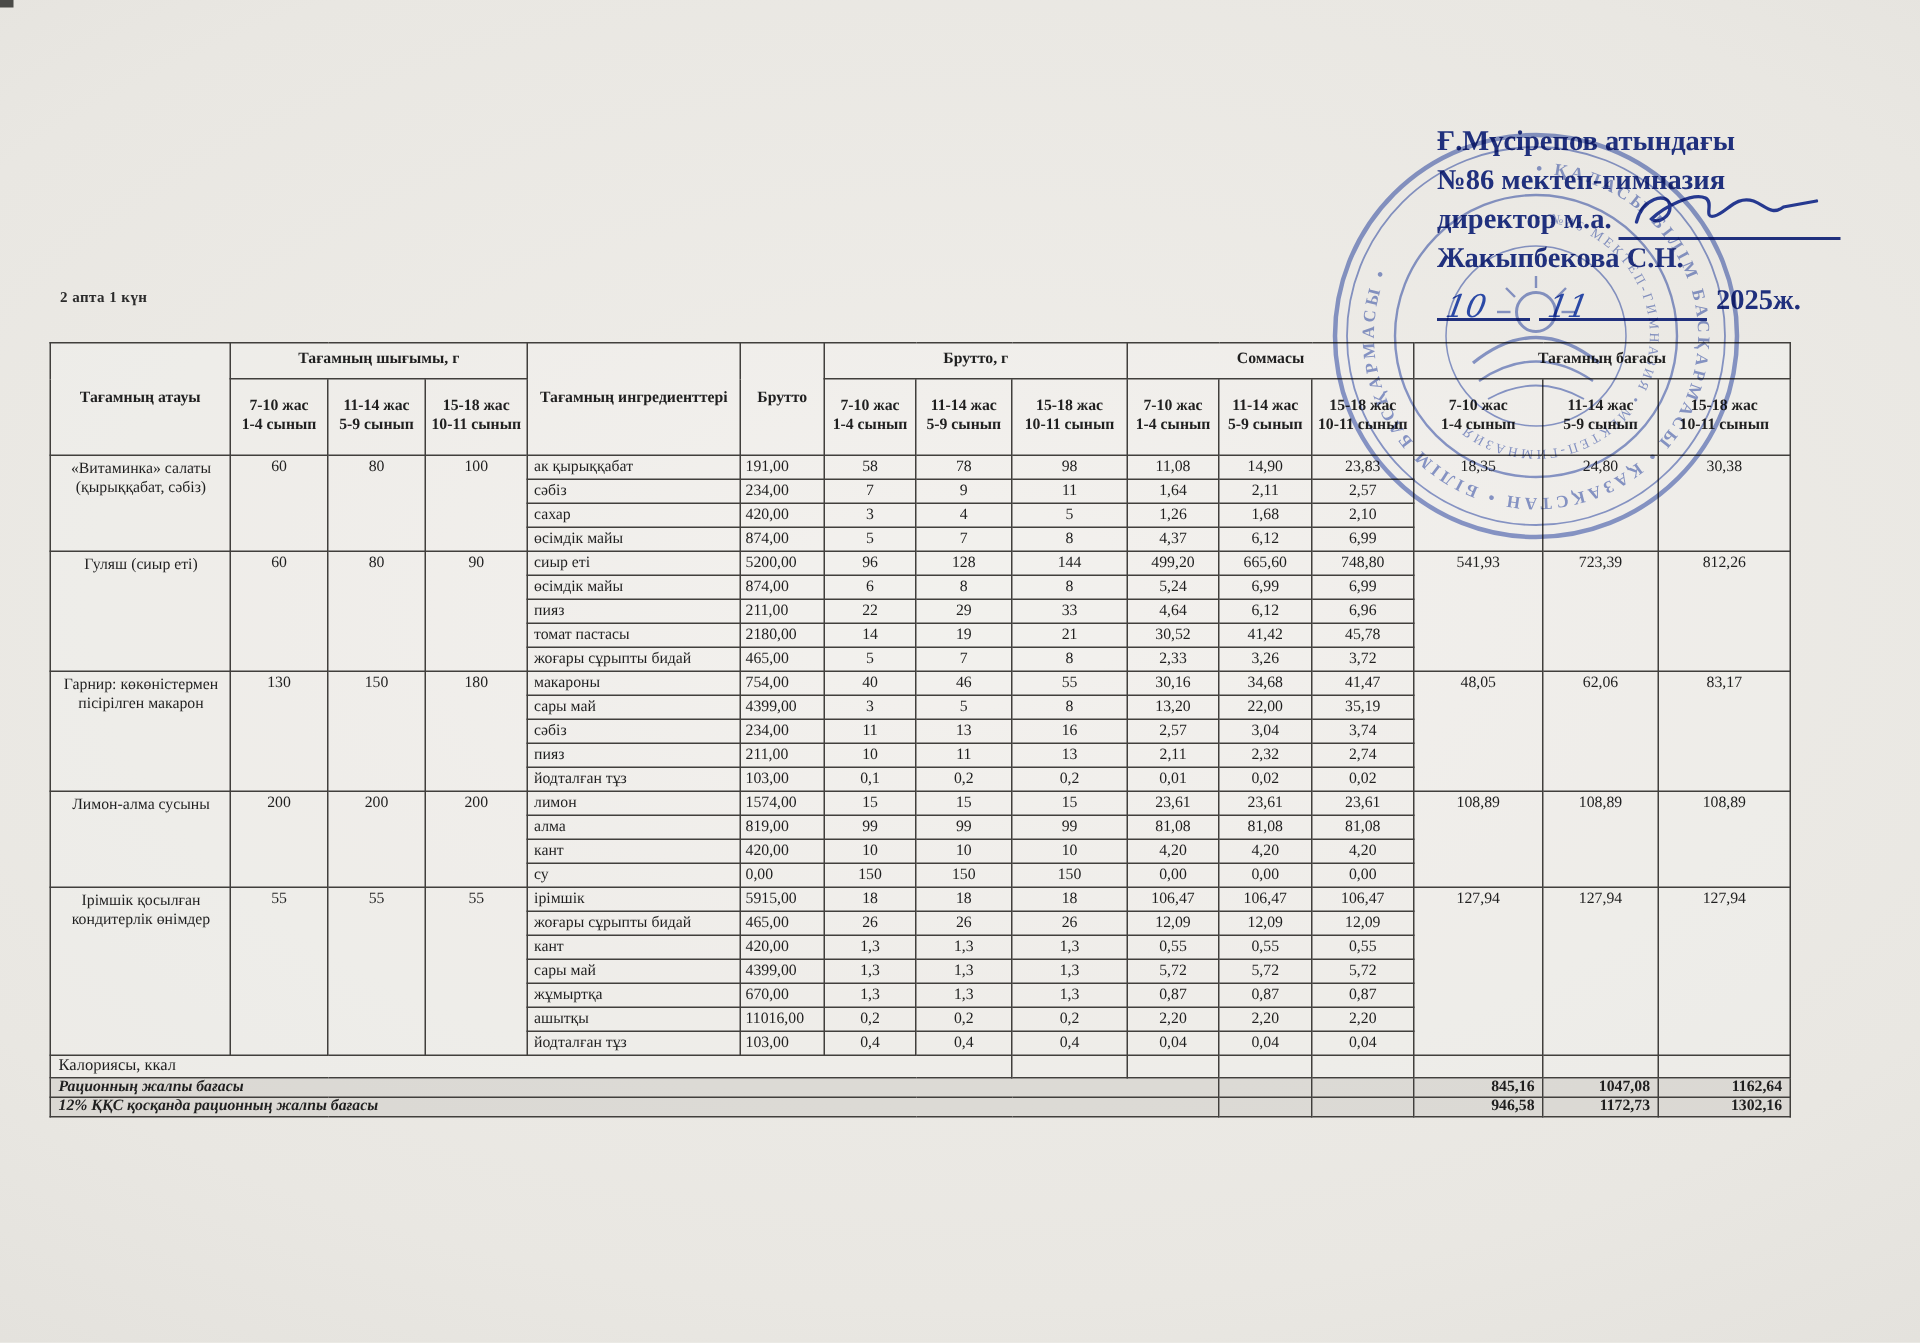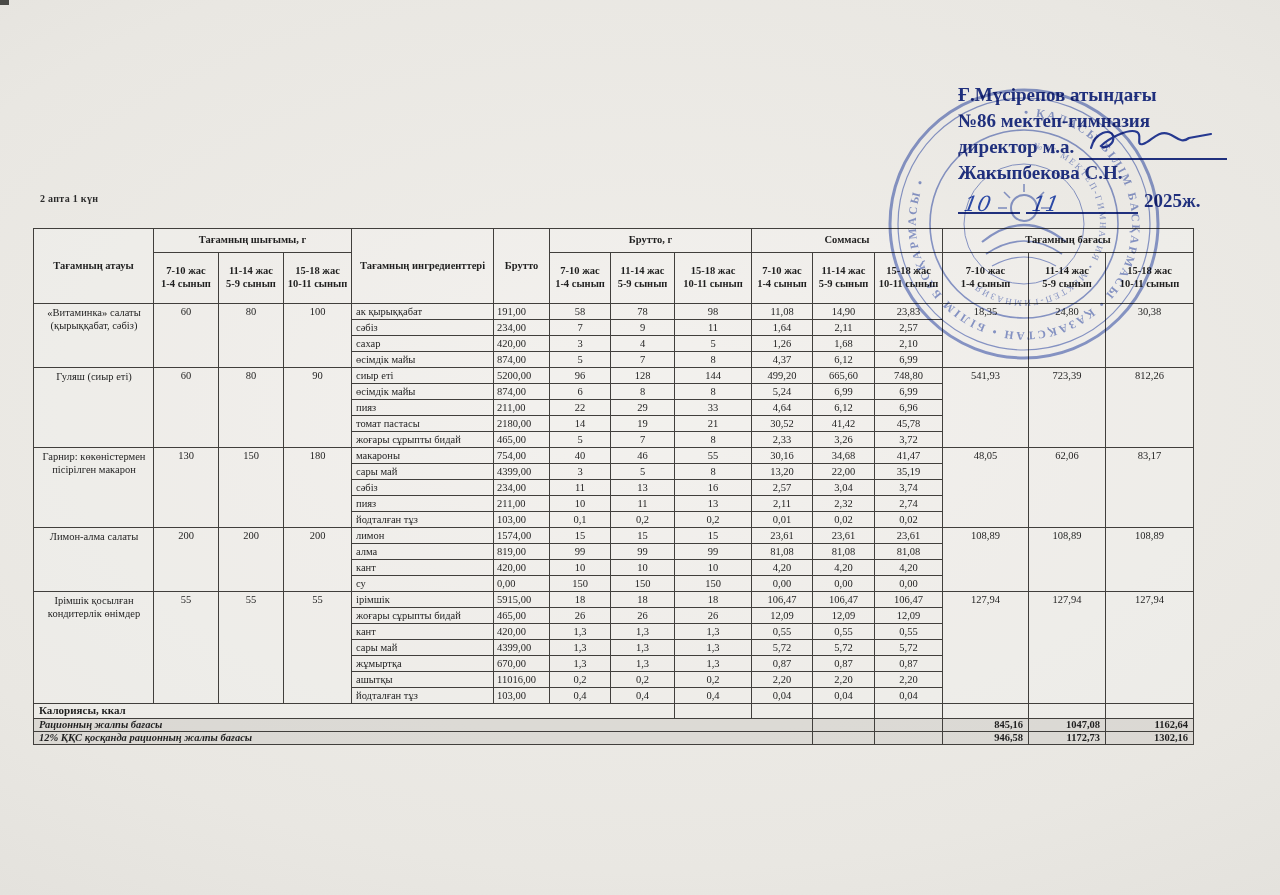--- a/index.html
+++ b/index.html
@@ -65,21 +65,21 @@
     vertical-align:middle;line-height:1.2;
   }
   .menu thead tr.group-row th{height:23px;}
   .menu thead tr.age-row th{height:50px;}
   .menu td{font-size:10.5px;height:15px;line-height:1.08;vertical-align:middle;}
   td.num{text-align:center;}
   td.price{text-align:left;padding-right:20px;}
   td.ing{text-align:left;padding-left:4px;margin-left:19px;}
   td.dname{vertical-align:top;text-align:center;padding:2px 3px 0 4px;line-height:1.25;}
   td.out, td.dprice{vertical-align:top;text-align:center;padding-top:2px;}
-  tr.cal-row td{height:14px;font-weight:bold;padding-left:5px;font-size:11px;}
+  tr.cal-row td{height:14px;font-weight:normal;padding-left:5px;font-size:11px;}
   tr.shade td{
     background:rgba(112,106,94,.14);
     font-weight:bold;font-style:italic;height:12px;font-size:10.5px;padding-left:5px;
   }
   tr.shade td.val{font-style:normal;text-align:right;padding-right:5px;}
 </style>
 </head>
 <body>
 
 <div class="page">
@@ -336,21 +336,21 @@
           <td class="ing">йодталған тұз</td>
           <td class="price">103,00</td>
           <td class="num">0,1</td>
           <td class="num">0,2</td>
           <td class="num">0,2</td>
           <td class="num">0,01</td>
           <td class="num">0,02</td>
           <td class="num">0,02</td>
         </tr>
         <tr>
-          <td class="dname" rowspan="4">Лимон-алма салаты</td>
+          <td class="dname" rowspan="4">Лимон-алма сусыны</td>
           <td class="out" rowspan="4">200</td>
           <td class="out" rowspan="4">200</td>
           <td class="out" rowspan="4">200</td>
           <td class="ing">лимон</td>
           <td class="price">1574,00</td>
           <td class="num">15</td>
           <td class="num">15</td>
           <td class="num">15</td>
           <td class="num">23,61</td>
           <td class="num">23,61</td>

